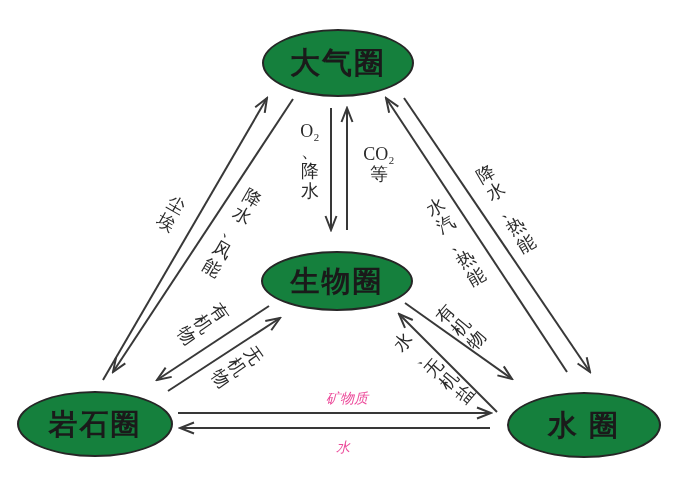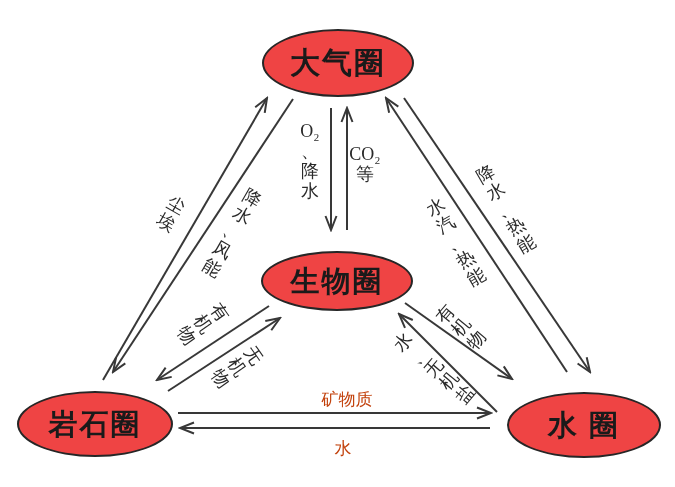--- a/index.html
+++ b/index.html
@@ -8,21 +8,21 @@
     width:675px;height:487px;
     background:#ffffff;
     font-family:"Liberation Sans", sans-serif;
     overflow:hidden;
   }
   .canvas svg{position:absolute;left:0;top:0;}
   .node{
     position:absolute;
     border:2.5px solid #262626;
     border-radius:50%;
-    background:#ef4444;
+    background:#15803d;
     display:flex;align-items:center;justify-content:center;
     transform:translate(-50%,-50%);
     box-sizing:border-box;
     z-index:2;
   }
   .node .node-label{
     font-weight:bold;
     color:#1a1a1a;
     letter-spacing:2px;
     white-space:pre;
@@ -36,25 +36,26 @@
     line-height:1.12;
     font-size:18px;
     color:#2a2a2a;
     white-space:nowrap;
     z-index:3;
     font-family:"Liberation Serif", serif;
   }
   .hlabel{
     position:absolute;
     transform:translate(-50%,-50%);
-    font-size:17px;
-    color:#c2410c;
+    font-size:14px;
+    color:#ec4899;
     white-space:nowrap;
     z-index:3;
     font-family:"Liberation Serif", serif;
+    font-style:italic;
   }
 </style>
 </head>
 <body>
 
 <div class="canvas">
 
   <svg width="675" height="487" viewBox="0 0 675 487">
     <defs>
       <marker id="arrow" viewBox="0 0 18 14" markerWidth="18" markerHeight="14" refX="16" refY="7" orient="auto" markerUnits="userSpaceOnUse">
@@ -100,21 +101,21 @@
       <span>、</span>
       <span>风</span>
       <span>能</span>
     </div>
   <div class="vlabel" style="left:310px;top:161px;transform:translate(-50%,-50%);">
       <span>O₂</span>
       <span>、</span>
       <span>降</span>
       <span>水</span>
     </div>
-  <div class="vlabel" style="left:365px;top:164px;transform:translate(-50%,-50%);">
+  <div class="vlabel" style="left:379px;top:164px;transform:translate(-50%,-50%);">
       <span>CO₂</span>
       <span>等</span>
     </div>
   <div class="vlabel" style="left:456px;top:242px;transform:translate(-50%,-50%) rotate(-30deg);">
       <span>水</span>
       <span>汽</span>
       <span>、</span>
       <span>热</span>
       <span>能</span>
     </div>

